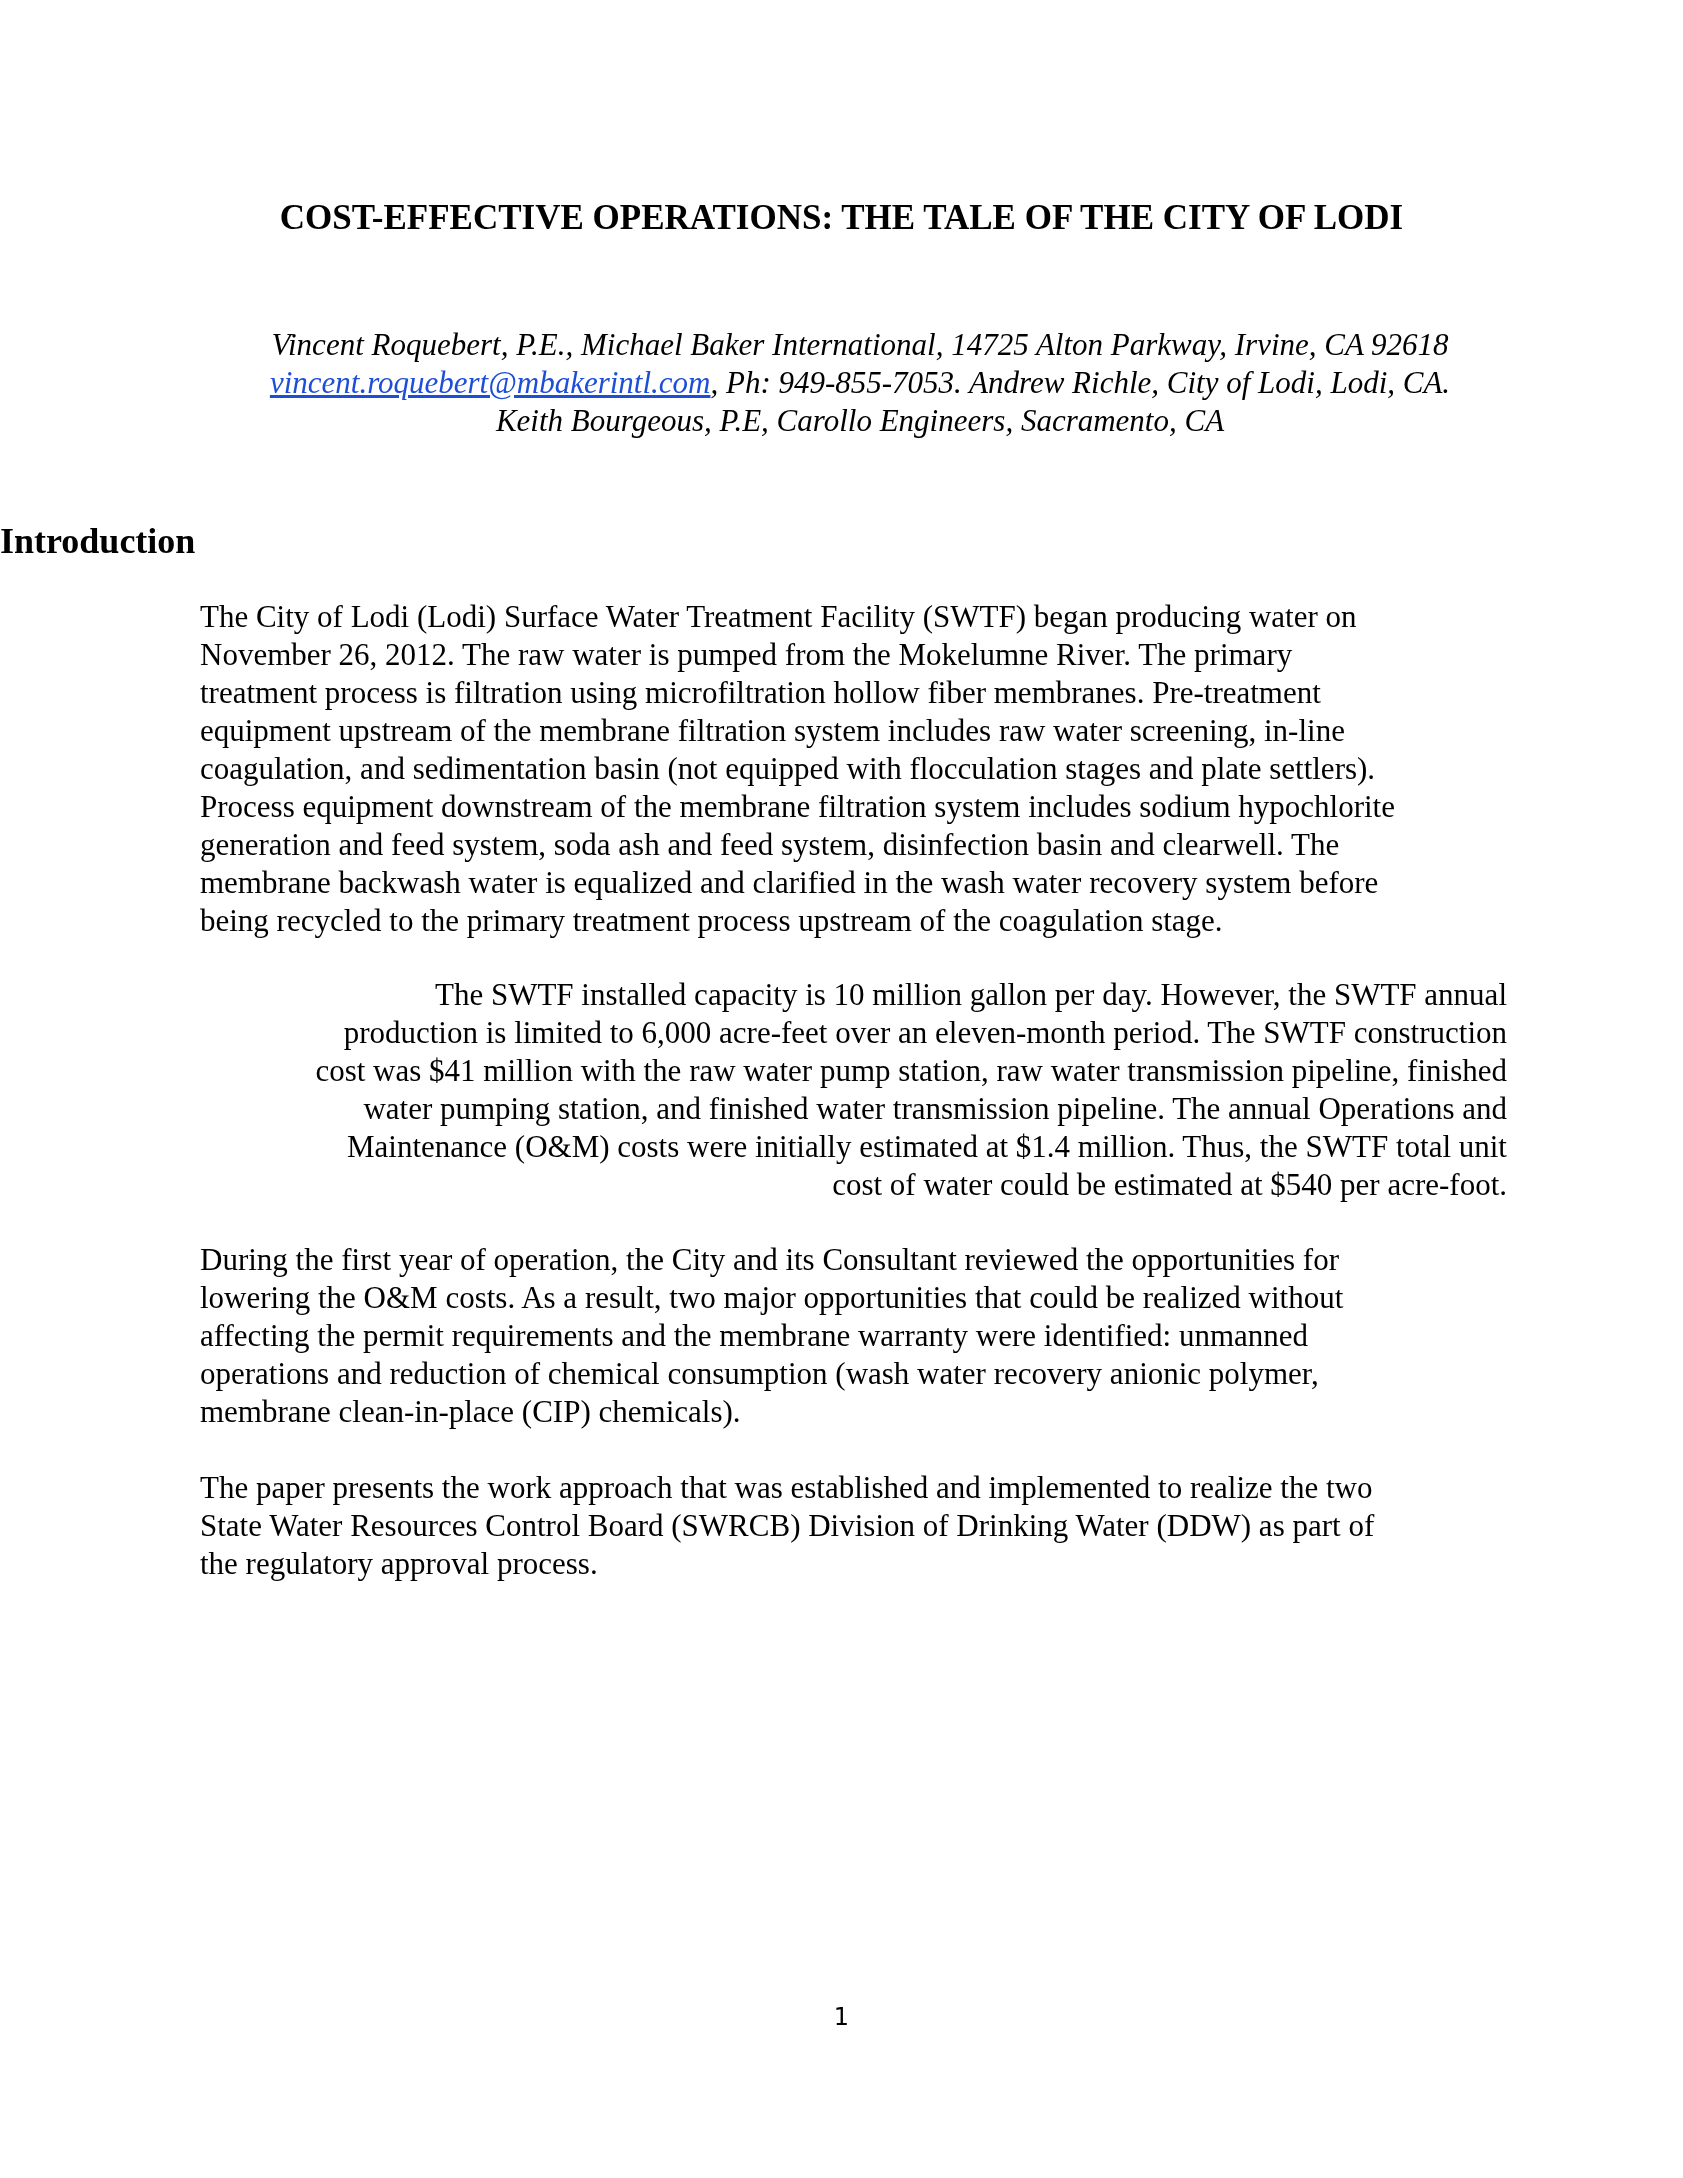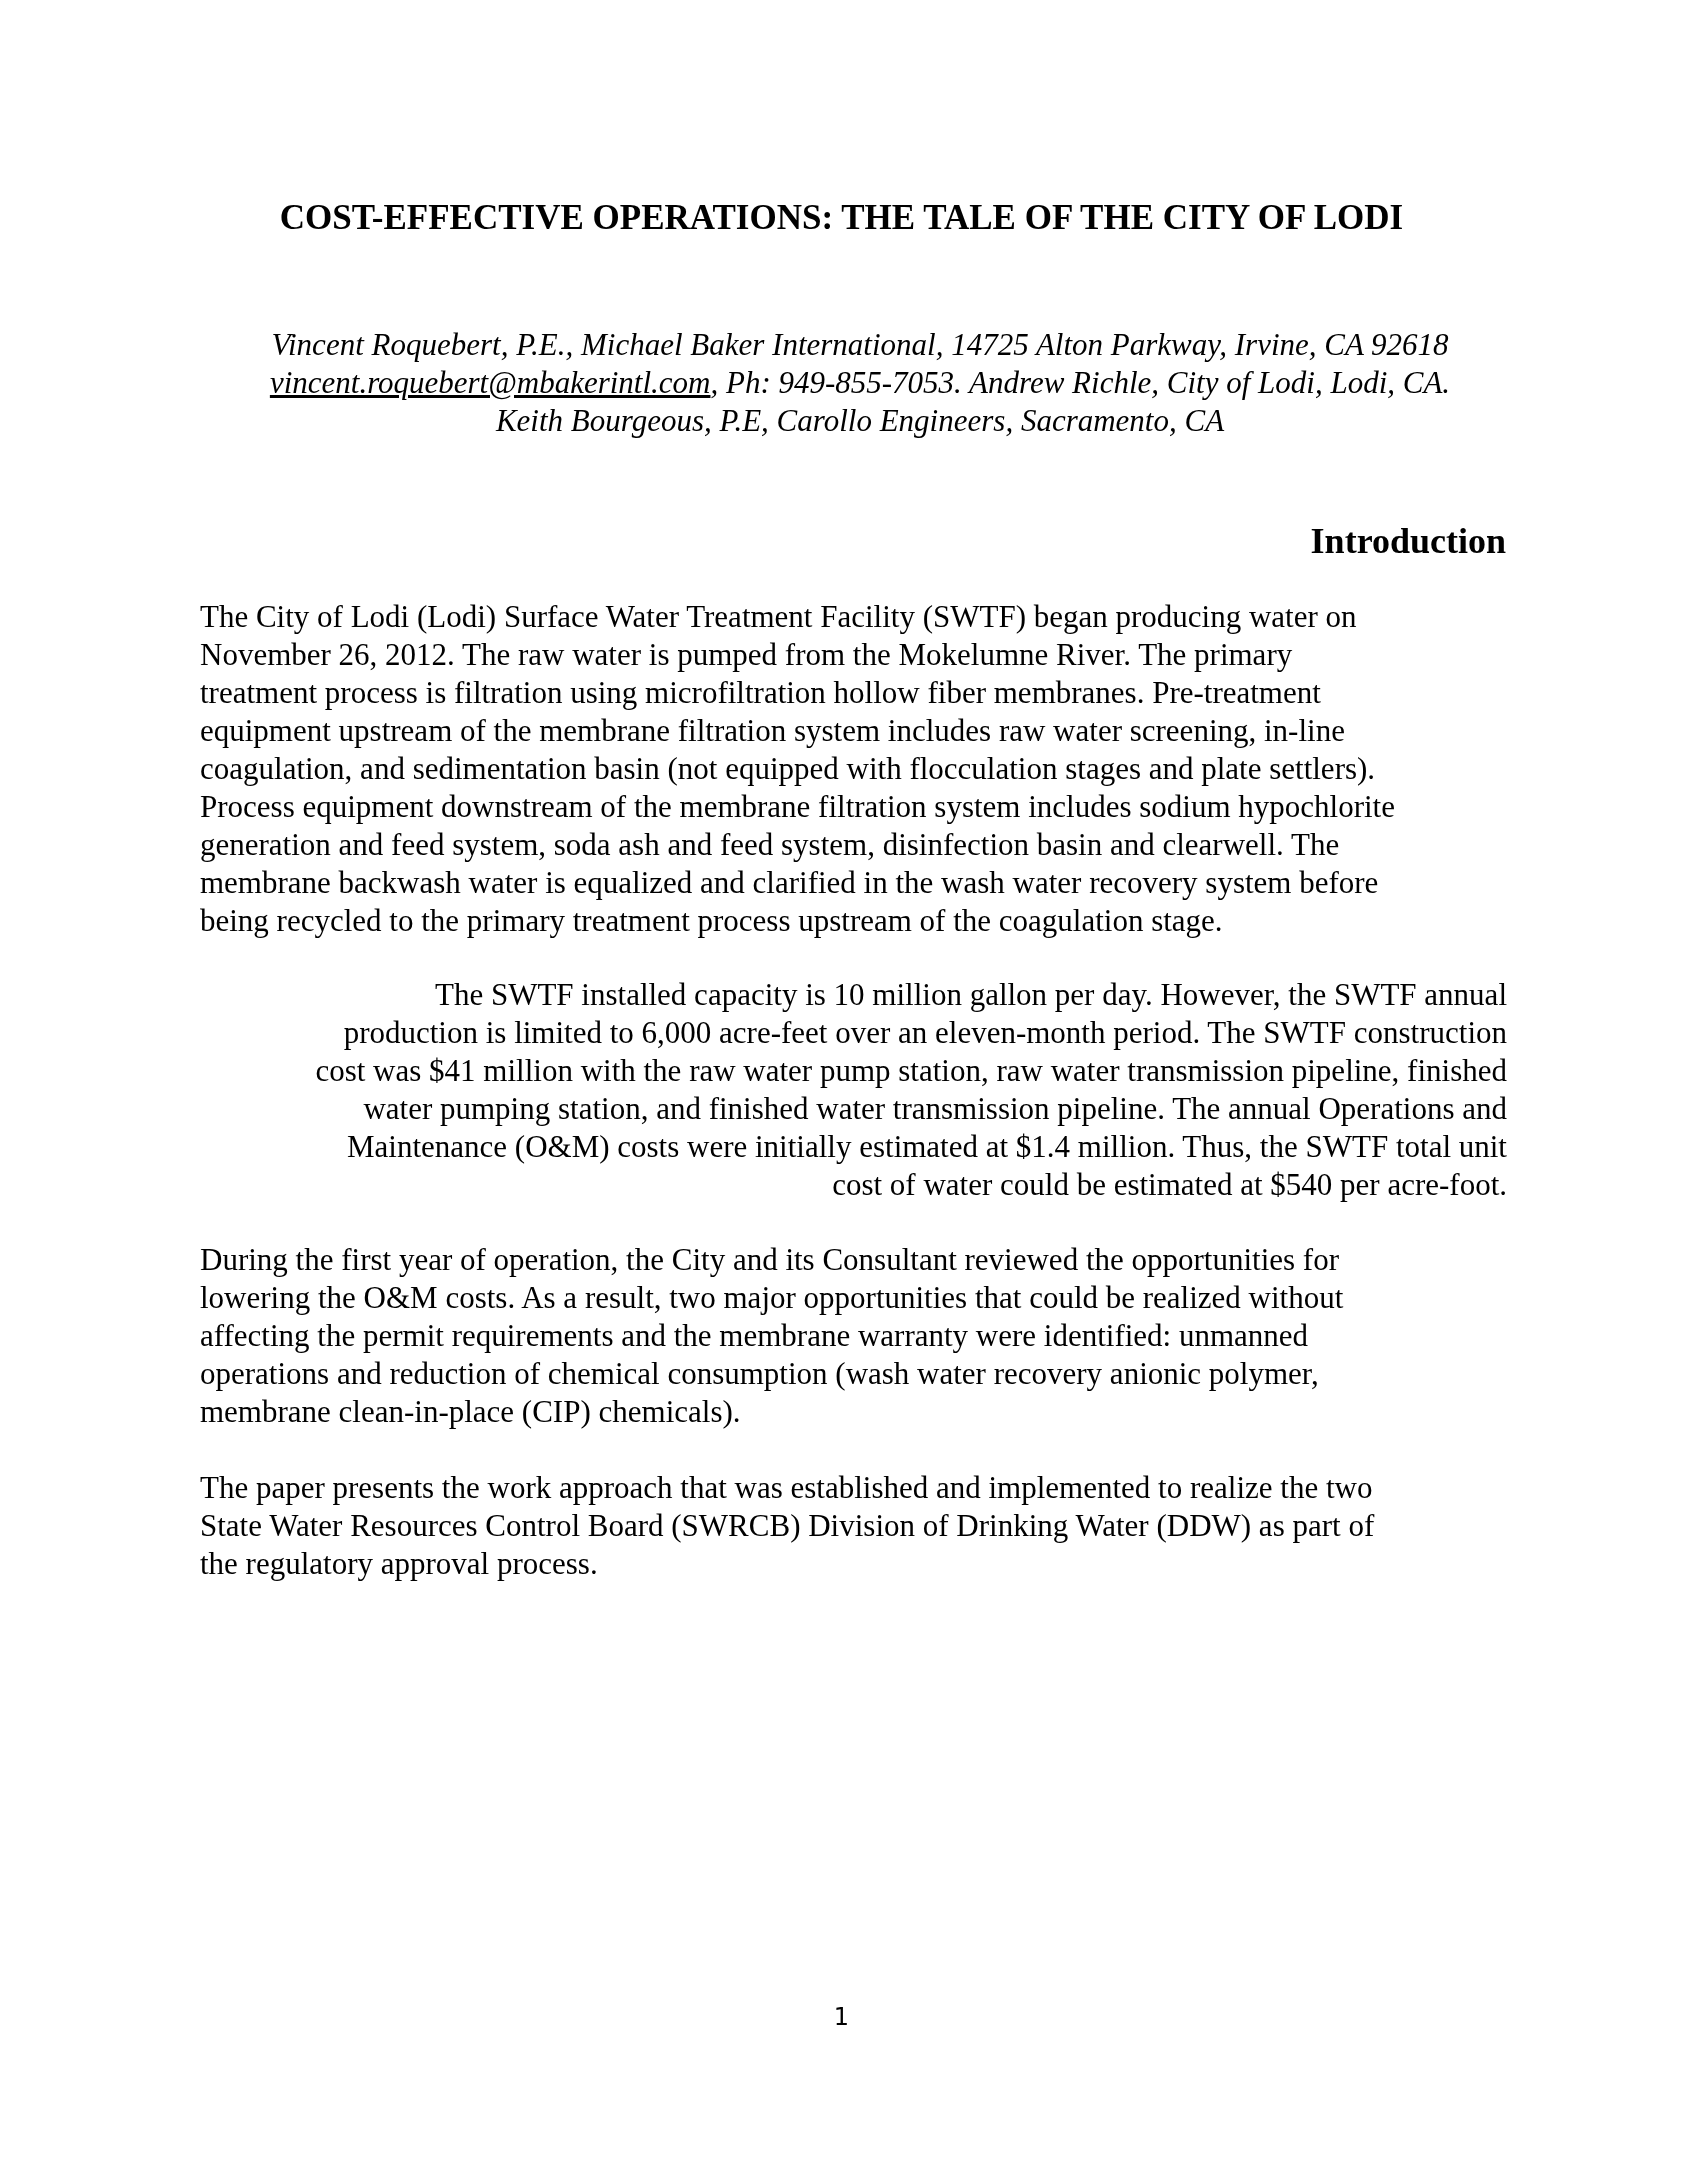--- a/index.html
+++ b/index.html
@@ -48,21 +48,21 @@
     }
     .authors a {
       color: #1a1ae6;
       text-decoration: underline;
     }
     .heading {
       position: absolute;
       left: 0;
       width: 1506px;
       top: 519px;
-      text-align: right;
+      text-align: left;
       font-weight: bold;
       font-size: 36px;
       line-height: 44px;
       margin: 0;
     }
     .para {
       position: absolute;
       left: 200px;
       width: 1307px;
       font-size: 31px;
@@ -90,21 +90,21 @@
   </style>
 </head>
 <body>
 
 <h1 class="title">
   <span class="tline">COST-EFFECTIVE OPERATIONS: THE TALE OF THE CITY OF LODI</span>
 </h1>
 
 <div class="authors">
   <span class="aline">Vincent Roquebert, P.E., Michael Baker International, 14725 Alton Parkway, Irvine, CA 92618</span>
-  <span class="aline"><a href="mailto:vincent.roquebert@mbakerintl.com" style="color: #000000;">vincent.roquebert@mbakerintl.com</a><span>, Ph: 949-855-7053. Andrew Richle, City of Lodi, Lodi, CA.</span></span>
+  <span class="aline"><a href="mailto:vincent.roquebert@mbakerintl.com" style="color: #1d4ed8;">vincent.roquebert@mbakerintl.com</a><span>, Ph: 949-855-7053. Andrew Richle, City of Lodi, Lodi, CA.</span></span>
   <span class="aline">Keith Bourgeous, P.E, Carollo Engineers, Sacramento, CA</span>
 </div>
 
 <h2 class="heading">Introduction</h2>
 
 <p class="para" id="p1">
   <span class="pline">The City of Lodi (Lodi) Surface Water Treatment Facility (SWTF) began producing water on</span>
   <span class="pline">November 26, 2012. The raw water is pumped from the Mokelumne River. The primary</span>
   <span class="pline">treatment process is filtration using microfiltration hollow fiber membranes. Pre-treatment</span>
   <span class="pline">equipment upstream of the membrane filtration system includes raw water screening, in-line</span>

